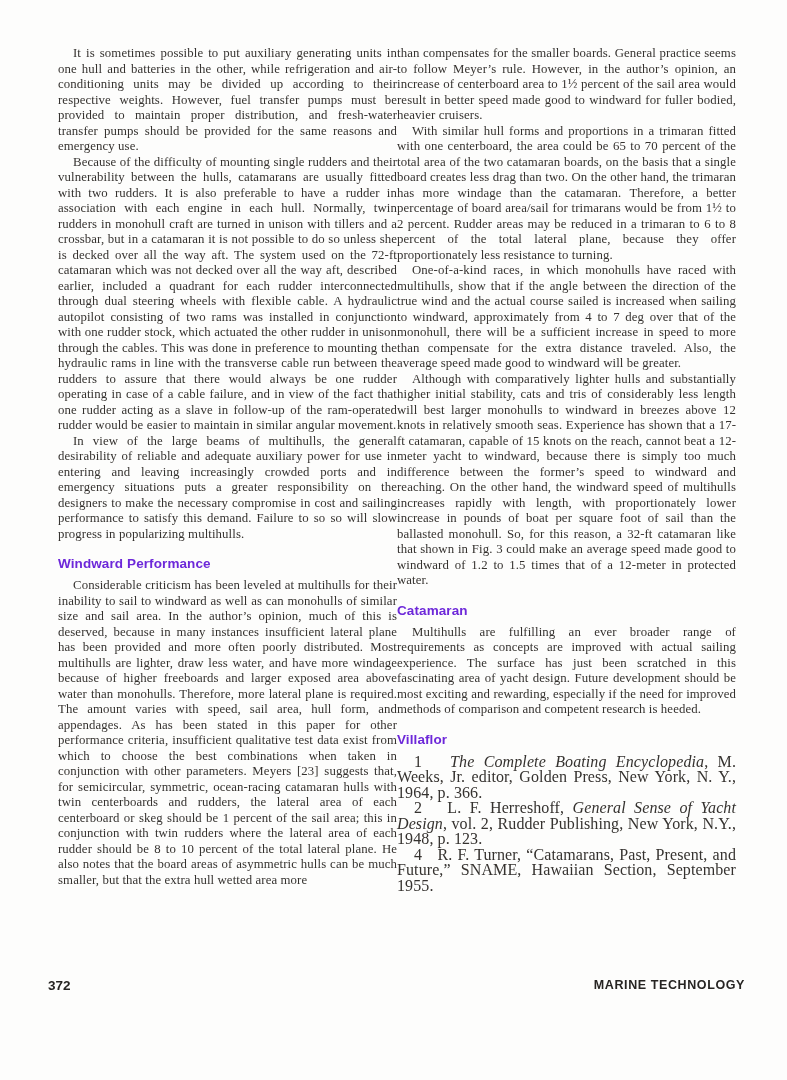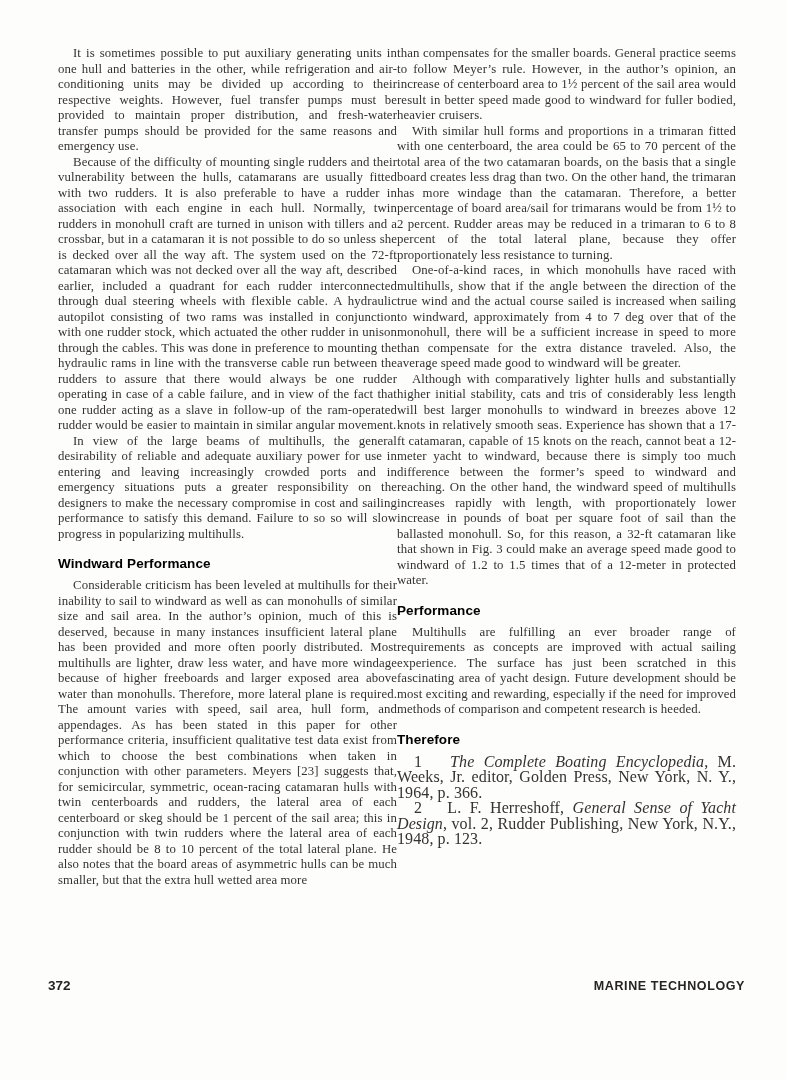--- a/index.html
+++ b/index.html
@@ -35,40 +35,40 @@
     line-height: 15.5px;
     text-align: justify;
     letter-spacing: 0.1px;
   }
   p.body.indent { text-indent: 15px; }
   h3.section-heading {
     margin: 14px 0 7px 0;
     font-family: "Liberation Sans", sans-serif;
     font-weight: bold;
     font-size: 13.5px;
-    color: #000000;
+    color: #6d28d9;
     letter-spacing: 0.1px;
   }
   p.ref {
     margin: 0;
     font-size: 16px;
     line-height: 15.5px;
     text-align: justify;
     text-indent: 17px;
     letter-spacing: 0.1px;
   }
   p.ref i { font-style: italic; }
   .footer {
     position: absolute;
     left: 48px;
     right: 42px;
     top: 978px;
     display: flex;
     justify-content: space-between;
-    align-items: center;
+    align-items: flex-start;
     font-family: "Liberation Sans", sans-serif;
     font-weight: bold;
     color: #262422;
   }
   .footer .page-number { font-size: 13.5px; }
   .footer .journal-name { font-size: 12.5px; letter-spacing: 0.6px; margin-left: 8px; }
 </style>
 </head>
 <body>
 
@@ -85,28 +85,29 @@
 
       <p class="body indent">Considerable criticism has been leveled at multihulls for their inability to sail to windward as well as can monohulls of similar size and sail area.  In the author’s opinion, much of this is deserved, because in many instances insufficient lateral plane has been provided and more often poorly distributed.  Most multihulls are lighter, draw less water, and have more windage because of higher freeboards and larger exposed area above water than monohulls.  Therefore, more lateral plane is required.  The amount varies with speed, sail area, hull form, and appendages.  As has been stated in this paper for other performance criteria, insufficient qualitative test data exist from which to choose the best combinations when taken in conjunction with other parameters. Meyers [23] suggests that, for semicircular, symmetric, ocean-racing catamaran hulls with twin centerboards and rudders, the lateral area of each centerboard or skeg should be 1 percent of the sail area;  this in conjunction with twin rudders where the lateral area of each rudder should be 8 to 10 percent of the total lateral plane.  He also notes that the board areas of asymmetric hulls can be much smaller, but that the extra hull wetted area more</p>
     </div>
 
     <div class="col">
       <p class="body">than compensates for the smaller boards.  General practice seems to follow Meyer’s rule.  However, in the author’s opinion, an increase of centerboard area to 1½ percent of the sail area would result in better speed made good to windward for fuller bodied, heavier cruisers.</p>
       <p class="body indent">With similar hull forms and proportions in a trimaran fitted with one centerboard, the area could be 65 to 70 percent of the total area of the two catamaran boards, on the basis that a single board creates less drag than two.  On the other hand, the trimaran has more windage than the catamaran.  Therefore, a better percentage of board area/sail for trimarans would be from 1½ to 2 percent.  Rudder areas may be reduced in a trimaran to 6 to 8 percent of the total lateral plane, because they offer proportionately less resistance to turning.</p>
       <p class="body indent">One-of-a-kind races, in which monohulls have raced with multihulls, show that if the angle between the direction of the true wind and the actual course sailed is increased when sailing to windward, approximately from 4 to 7 deg over that of the monohull, there will be a sufficient increase in speed to more than compensate for the extra distance traveled.  Also, the average speed made good to windward will be greater.</p>
       <p class="body indent">Although with comparatively lighter hulls and substantially higher initial stability, cats and tris of considerably less length will best larger monohulls to windward in breezes above 12 knots in relatively smooth seas.  Experience has shown that a 17-ft catamaran, capable of 15 knots on the reach, cannot beat a 12-meter yacht to windward, because there is simply too much difference between the former’s speed to windward and reaching.  On the other hand, the windward speed of multihulls increases rapidly with length, with proportionately lower increase in pounds of boat per square foot of sail than the ballasted monohull.  So, for this reason, a 32-ft catamaran like that shown in Fig. 3 could make an average speed made good to windward of 1.2 to 1.5 times that of a 12-meter in protected water.</p>
 
-      <h3 class="section-heading">Performance</h3>
+      <h3 class="section-heading">Catamaran</h3>
 
       <p class="body indent">Multihulls are fulfilling an ever broader range of requirements as concepts are improved with actual sailing experience.  The surface has just been scratched in this fascinating area of yacht design.  Future development should be most exciting and rewarding, especially if the need for improved methods of comparison and competent research is heeded.</p>
 
-      <h3 class="section-heading">Therefore</h3>
+      <h3 class="section-heading">Villaflor</h3>
 
       <p class="ref"><span>1&nbsp;&nbsp;&nbsp;</span><i>The Complete Boating Encyclopedia</i><span>, M. Weeks, Jr. editor, Golden Press, New York, N. Y., 1964, p. 366.</span></p>
       <p class="ref"><span>2&nbsp;&nbsp;&nbsp;L. F. Herreshoff, </span><i>General Sense of Yacht Design</i><span>, vol. 2, Rudder Publishing, New York, N.Y., 1948, p. 123.</span></p>
+      <p class="ref"><span>4&nbsp;&nbsp;&nbsp;R. F. Turner, “Catamarans, Past, Present, and Future,” SNAME, Hawaiian Section, September 1955.</span></p>
     </div>
 
   </div>
 
   <div class="footer">
     <span class="page-number">372</span>
     <span class="journal-name">MARINE TECHNOLOGY</span>
   </div>
 
 </div>

